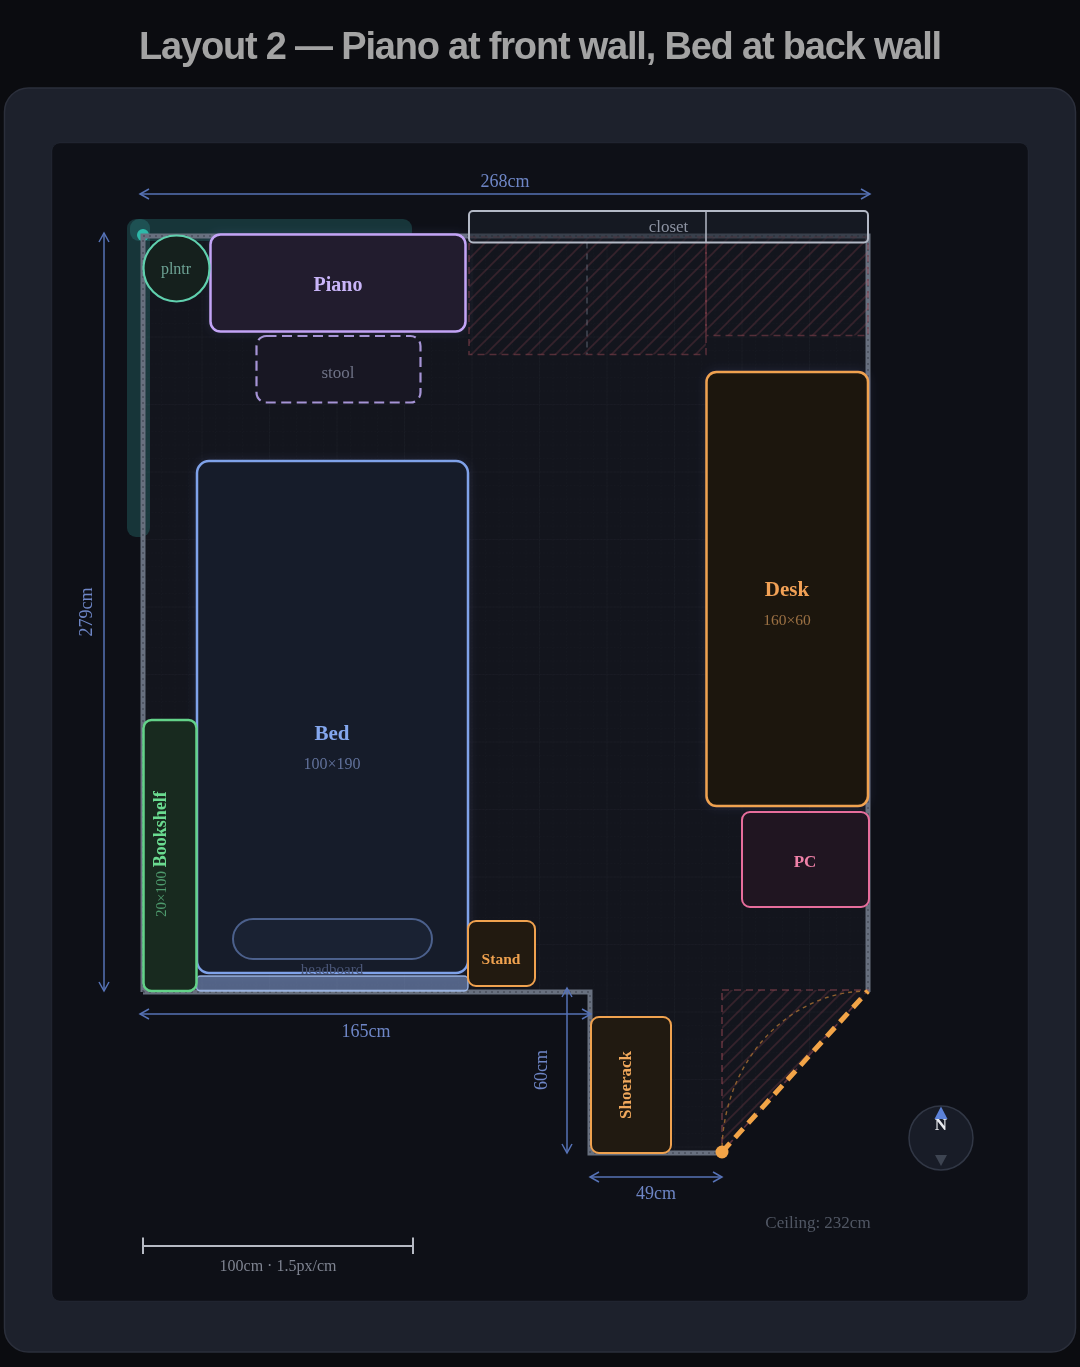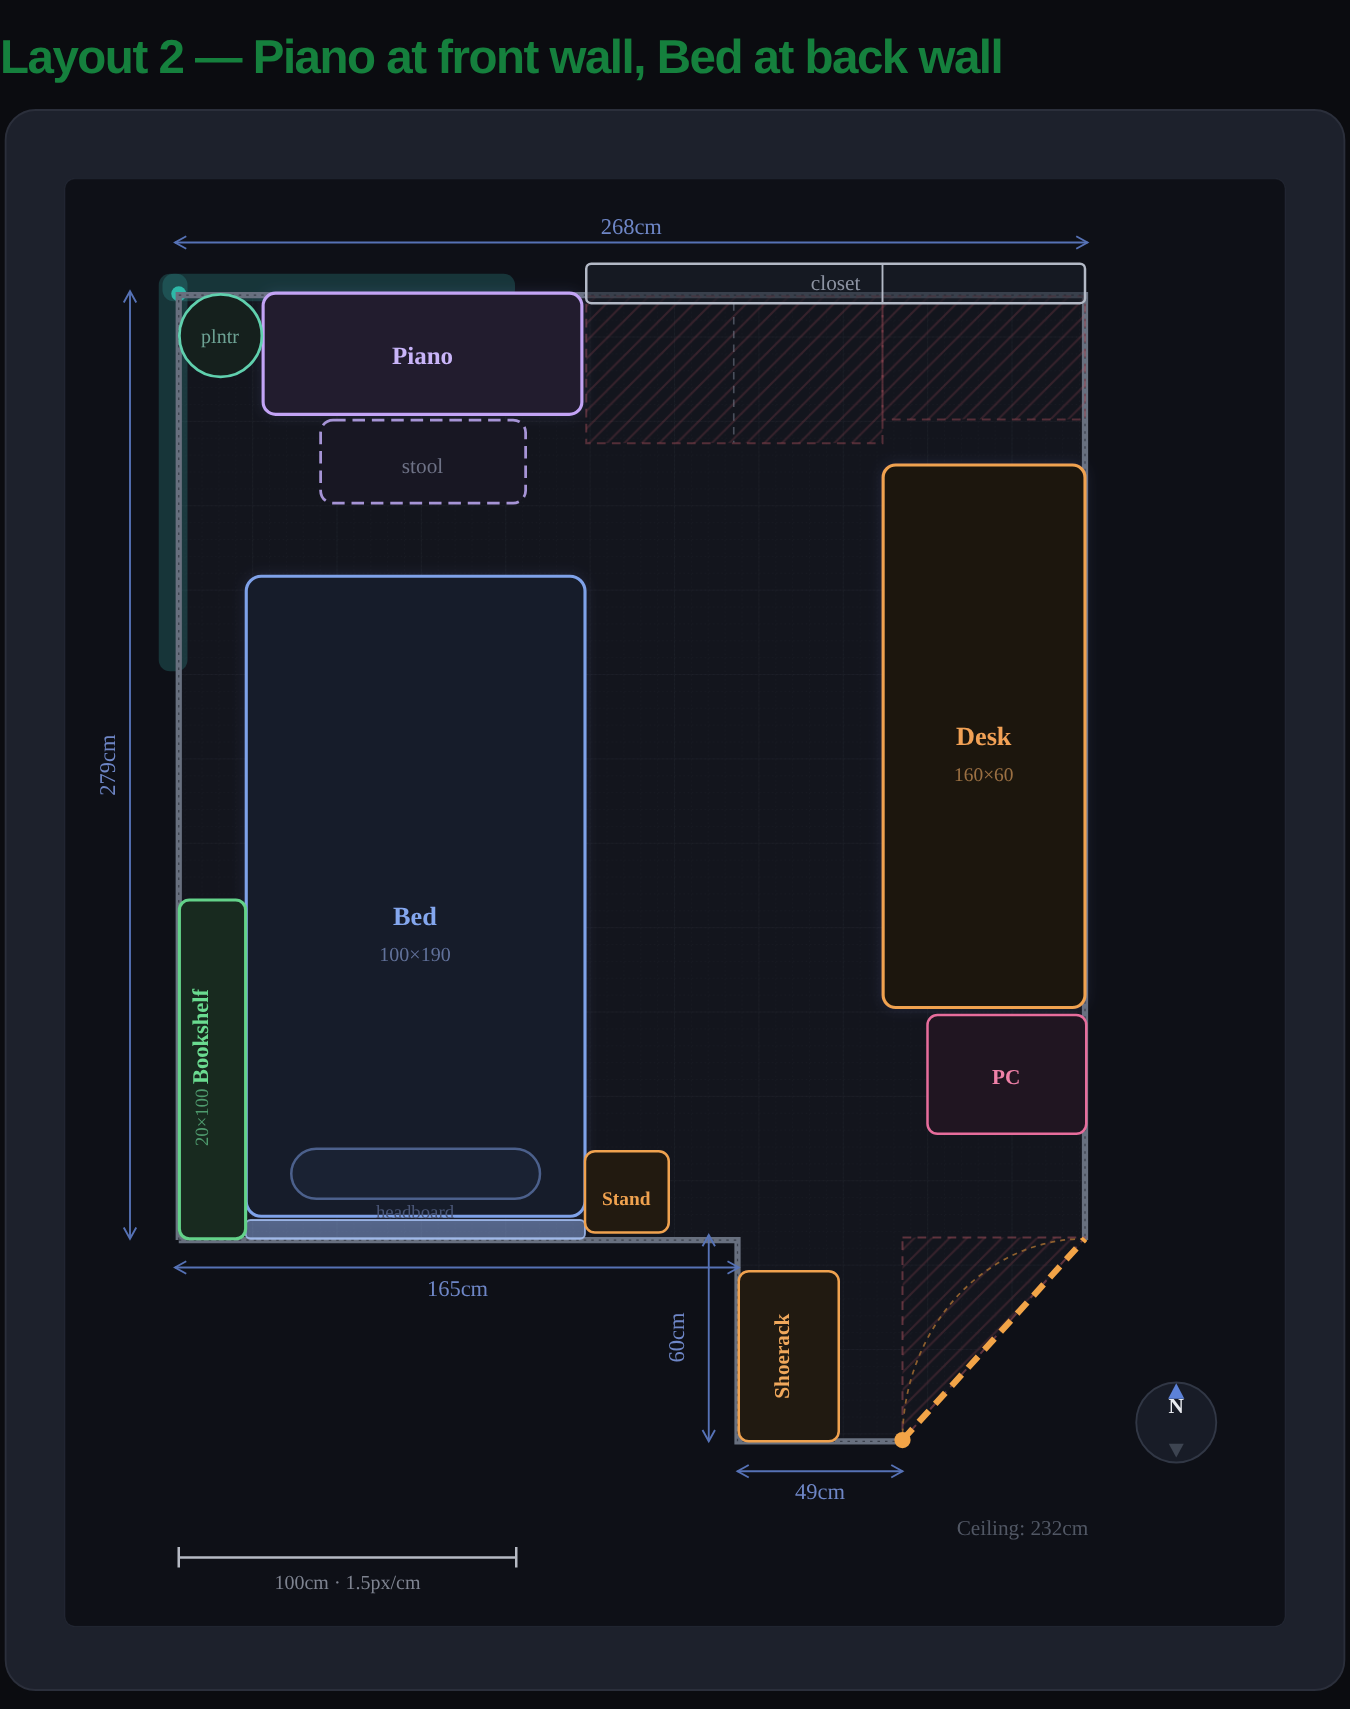--- a/index.html
+++ b/index.html
@@ -1,17 +1,17 @@
 <!DOCTYPE html>
 <html><head>
 <meta charset="utf-8">
 <style>
   html,body{margin:0;padding:0;background:#0b0c10;width:1080px;height:1367px;overflow:hidden;}
-  .title{position:absolute;top:0;left:0;width:1080px;
-    font-family:"Liberation Sans",sans-serif;font-weight:bold;font-size:38px;letter-spacing:-1.2px;color:#15803d;
+  .title{position:absolute;top:0;left:0;width:1080px;text-align:center;
+    font-family:"Liberation Sans",sans-serif;font-weight:bold;font-size:38px;letter-spacing:-1.2px;color:#a3a3a3;
     margin:0;line-height:93px;height:88px;}
   svg{position:absolute;top:0;left:0;}
   text{font-family:"Liberation Serif",serif;}
 </style>
 </head>
 <body>
 
 <div class="title">Layout 2 — Piano at front wall, Bed at back wall</div>
 <svg width="1080" height="1367" viewBox="0 0 1080 1367">
 <defs>

